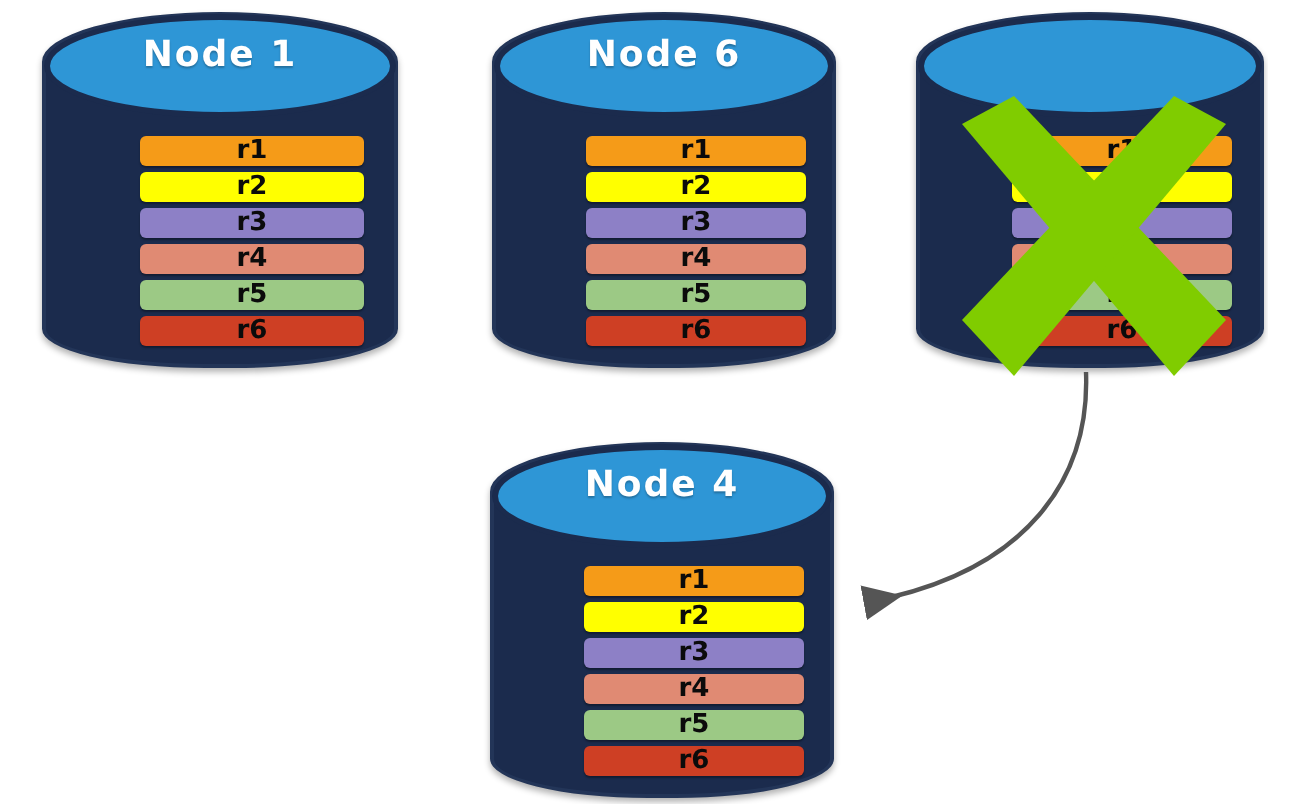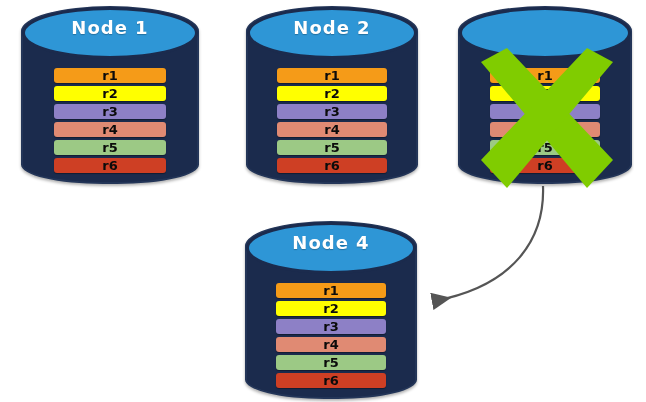--- a/index.html
+++ b/index.html
@@ -54,20 +54,21 @@
     font-weight: bold;
     letter-spacing: 1px;
     z-index: 4;
     text-shadow: 0 1px 1px rgba(0,0,0,0.25);
   }
   .node .rows {
     position: absolute;
     left: 0;
     width: 100%;
     z-index: 3;
+    padding-left: 16px;
   }
   .row {
     position: relative;
     margin: 0 auto 3px auto;
     height: 15px;
     line-height: 15px;
     text-align: center;
     font-size: 13px;
     font-weight: bold;
     color: #0b0b0b;
@@ -106,21 +107,21 @@
       <div class="row" style="background:#8D80C6; width:112px;">r3</div>
       <div class="row" style="background:#E08A73; width:112px;">r4</div>
       <div class="row" style="background:#9CC985; width:112px;">r5</div>
       <div class="row" style="background:#CE3F24; width:112px;">r6</div>
     </div>
   </div>
 
   <div class="node" style="left:246px; top:6px; width:172px; height:178px;">
     <div class="body"></div>
     <div class="lid"></div>
-    <div class="title">Node 2</div>
+    <div class="title">Node 6</div>
     <div class="rows" style="top:62px;">
       <div class="row" style="background:#F59B18; width:110px;">r1</div>
       <div class="row" style="background:#FFFF00; width:110px;">r2</div>
       <div class="row" style="background:#8D80C6; width:110px;">r3</div>
       <div class="row" style="background:#E08A73; width:110px;">r4</div>
       <div class="row" style="background:#9CC985; width:110px;">r5</div>
       <div class="row" style="background:#CE3F24; width:110px;">r6</div>
     </div>
   </div>
 

